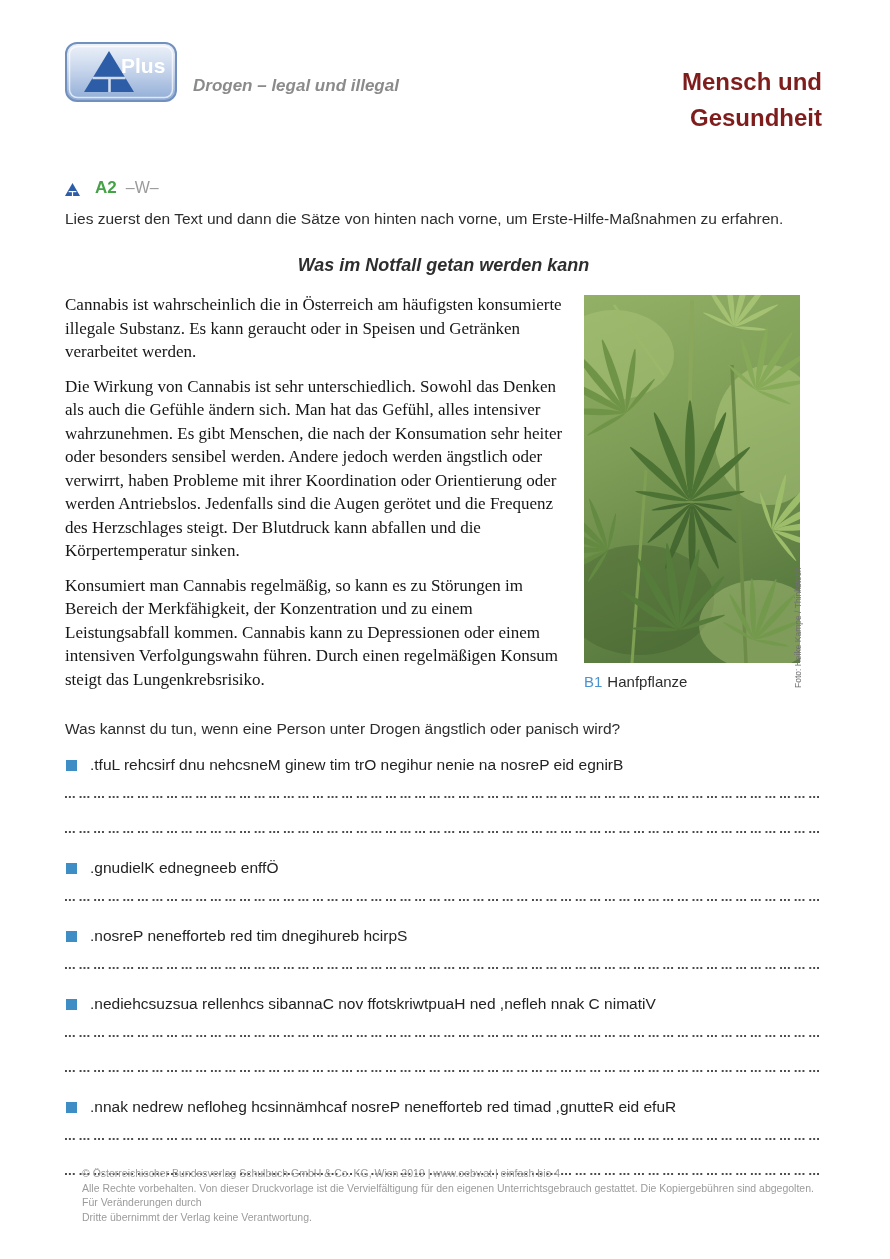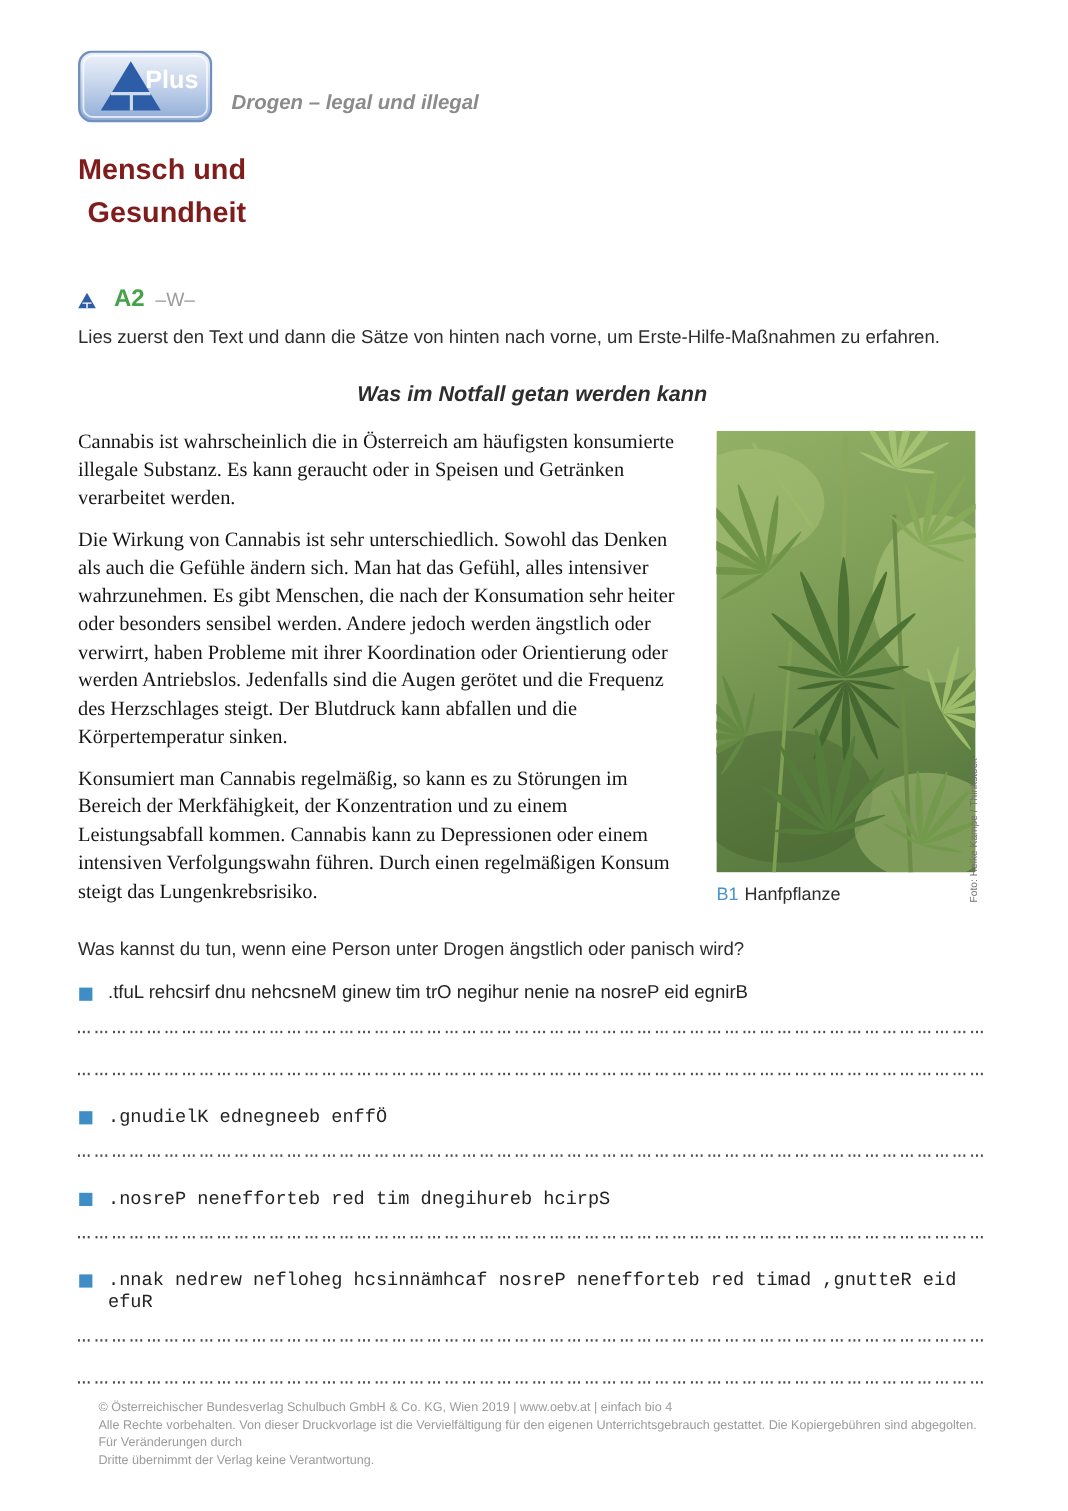--- a/index.html
+++ b/index.html
@@ -2,55 +2,55 @@
 <html lang="de"><head>
 <meta charset="utf-8">
 <style>
   * { margin: 0; padding: 0; box-sizing: border-box; }
   html, body { width: 890px; background: #ffffff; }
   body { font-family: "Liberation Sans", sans-serif; color: #262626; }
   .page { position: relative; width: 890px; height: 1259px; background: #ffffff; overflow: hidden;
           padding: 42px 68px 0 65px; }
 
   
-  .header { display: flex; justify-content: space-between; align-items: flex-start; flex-direction: column; }
+  .header { display: flex; justify-content: space-between; align-items: flex-start; }
   .header-left { display: flex; align-items: flex-end; }
   .logo-svg { display: block; }
   .topic { margin-left: 16px; margin-bottom: 6px; font-size: 17px; font-weight: bold; color: #8b8b8b; font-style: italic; }
   .subject { margin-top: 22px; text-align: right; font-size: 24px; font-weight: bold;
              color: #7f1d1d; line-height: 36px; }
 
   
   .task-row { margin-top: 42px; display: flex; align-items: baseline; }
   .task-row .tri { align-self: center; margin-right: 15px; margin-top: 2px; }
-  .task-code { font-size: 20px; font-weight: bold; color: #45a247; }
+  .task-code { font-size: 17px; font-weight: bold; color: #45a247; }
   .task-variant { margin-left: 9px; font-size: 16px; color: #9b9b9b; }
 
   .instruction { margin-top: 12px; font-size: 15.5px; color: #2d2d2d; }
 
   .article-title { margin-top: 27px; text-align: center; font-size: 18px; font-weight: bold;
                    font-style: italic; color: #2e2e2e; }
 
   
-  .main { margin-top: 17px; display: flex; align-items: flex-end; gap: 13px; }
+  .main { margin-top: 17px; display: flex; align-items: center; }
   .article-text { width: 510px; font-family: "Liberation Serif", serif; font-size: 17px;
                   line-height: 23.5px; color: #151515; }
   .article-text p + p { margin-top: 11px; }
 
   .figure { margin-left: 9px; position: relative; width: 216px; flex: none; }
   .photo { display: block; width: 216px; height: 368px; }
   .credit { position: absolute; left: calc(100% + 3px); bottom: 2px; transform-origin: 0 100%;
             transform: rotate(-90deg); white-space: nowrap; font-size: 8.5px; color: #707070; }
   .figcap { margin-top: 10px; font-size: 15px; color: #2d2d2d; }
   .fig-label { color: #4a93cf; margin-right: 5px; }
 
   
   .question { margin-top: 29px; font-size: 15.5px; color: #2d2d2d; }
   .items { margin-top: 18px; }
-  .item:not(:first-child) { margin-top: 26px; font-family: Liberation Mono, monospace; }
+  .item:not(:first-child) { margin-top: 26px; }
   .item-row { display: flex; align-items: flex-start; }
   .bullet { flex: none; width: 11px; height: 11px; margin: 4px 13px 0 1px; background: #3e8ec5; }
   .item-text { font-size: 15.5px; color: #232323; }
   .dotline { height: 3px; margin-top: 21px;
              background-image: repeating-linear-gradient(90deg,
                #4a4a4a 0 1.5px, transparent 1.5px 4.1px,
                #4a4a4a 4.1px 5.6px, transparent 5.6px 8.2px,
                #4a4a4a 8.2px 9.7px, transparent 9.7px 14.6px);
              background-position: 0 100%; background-repeat: repeat-x; background-size: 14.6px 2px; }
   .dotline + .dotline { margin-top: 32px; }
@@ -177,20 +177,28 @@
     </div>
 
     <div class="item">
       <div class="item-row">
         <span class="bullet"></span>
         <span class="item-text">.nosreP nenefforteb red tim dnegihureb hcirpS</span>
       </div>
       <div class="dotline"></div>
     </div>
 
+    <div class="item">
+      <div class="item-row">
+        <span class="bullet"></span>
+        <span class="item-text">.nediehcsuzsua rellenhcs sibannaC nov ffotskriwtpuaH ned ,nefleh nnak C nimatiV</span>
+      </div>
+      <div class="dotline"></div>
+      <div class="dotline"></div>
+    </div>
 
     <div class="item">
       <div class="item-row">
         <span class="bullet"></span>
         <span class="item-text">.nnak nedrew nefloheg hcsinnämhcaf nosreP nenefforteb red timad ,gnutteR eid efuR</span>
       </div>
       <div class="dotline"></div>
       <div class="dotline"></div>
     </div>
 

